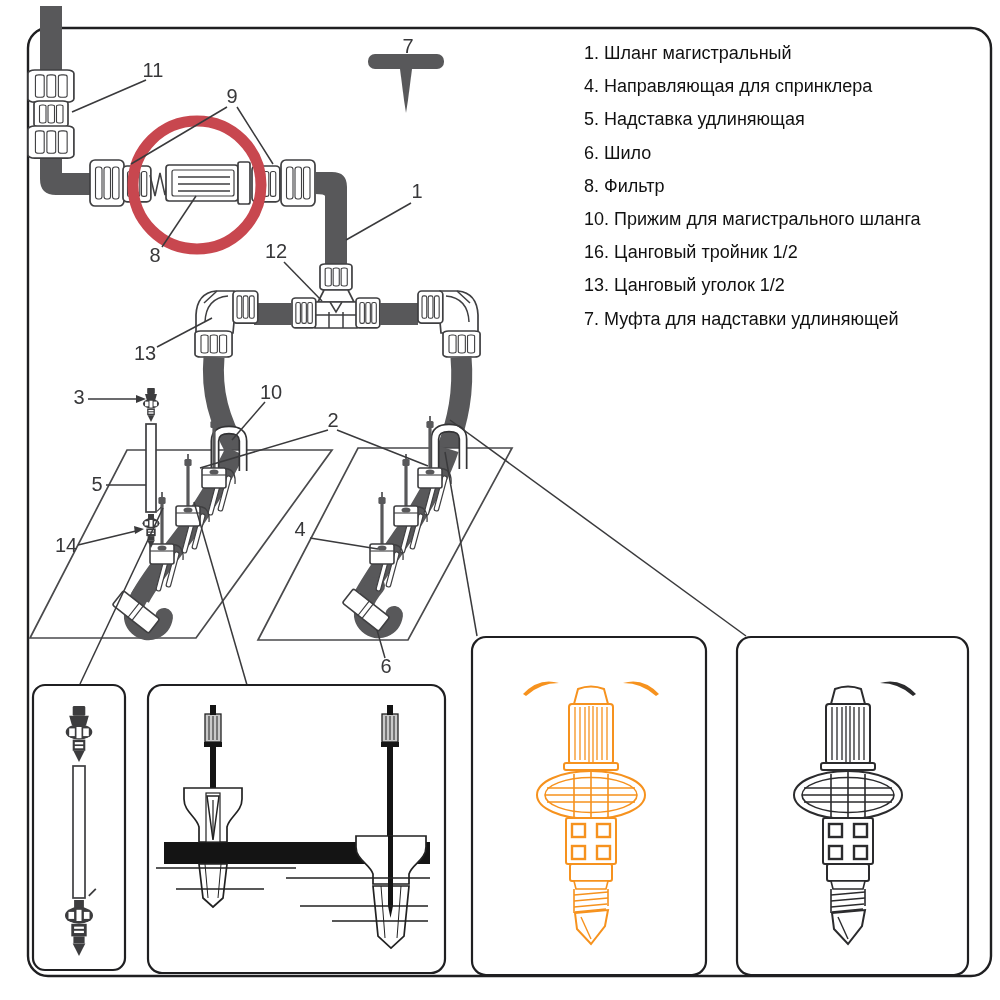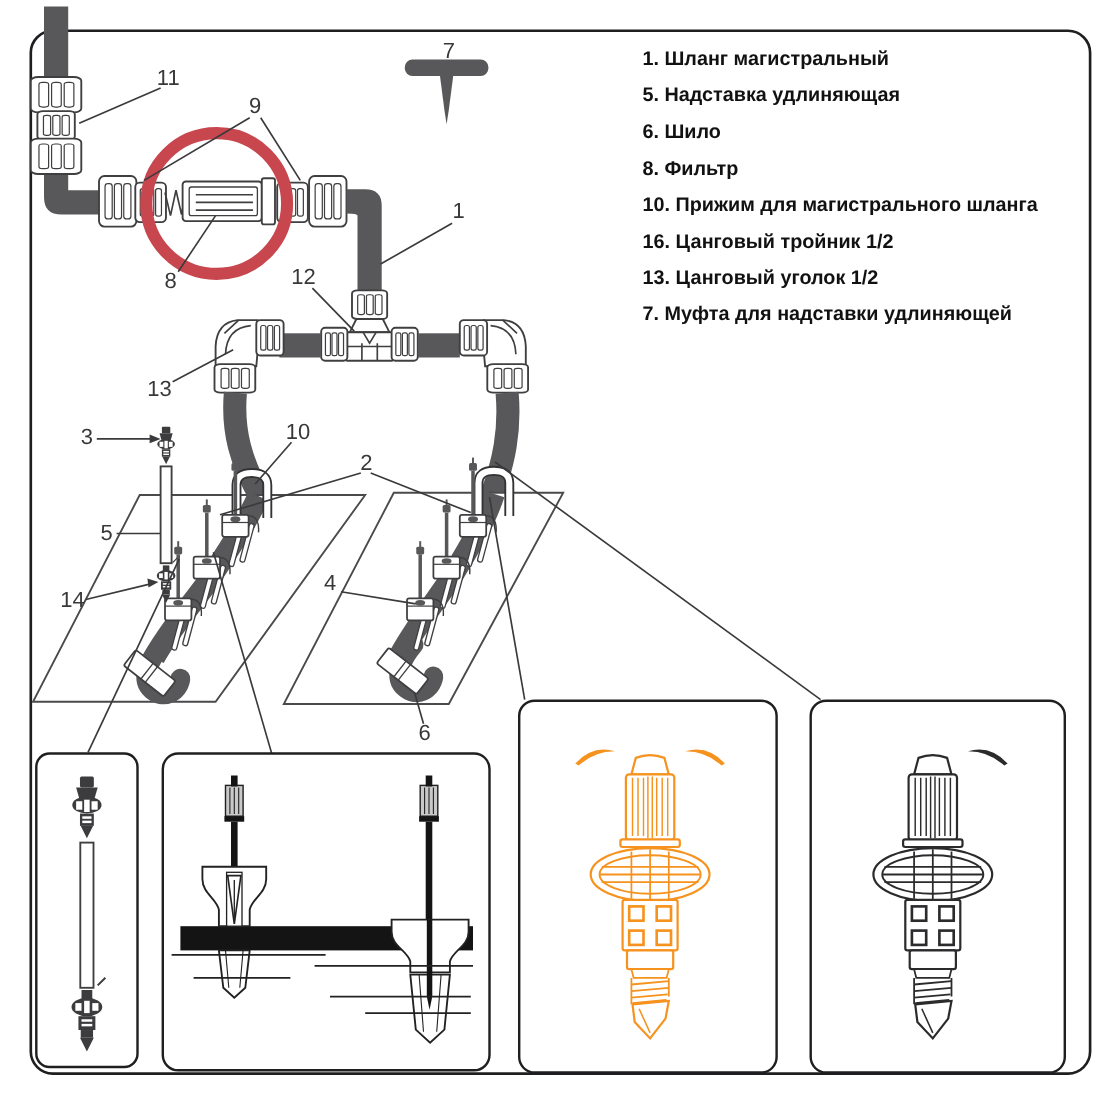--- a/index.html
+++ b/index.html
@@ -13,21 +13,21 @@
   .hosepath{fill:none;stroke:var(--hose_gray,#58585a);}
   .leader{fill:none;stroke:#3a3a3c;stroke-width:1.5;}
   .arrow{fill:#3a3a3c;}
   .bed{fill:#fff;stroke:var(--bed_line,#4a4a4c);stroke-width:1.7;}
   .inset{fill:#fff;stroke:var(--ink,#1f1f21);stroke-width:2.2;}
   .frame{fill:#fff;stroke:var(--ink,#1f1f21);stroke-width:2.4;}
   .redring{fill:none;stroke:var(--highlight_red,#c8474f);stroke-width:11;}
   .callout{font-family:"Liberation Sans",sans-serif;font-size:20px;fill:#38383a;text-anchor:middle;}
   .blk{fill:#141414;}
   .gline{stroke:#222;stroke-width:1.6;}
-  .parts{position:absolute;left:584px;top:37px;width:400px;font-weight:bold;}
+  .parts{position:absolute;left:584px;top:37px;width:400px;}
   .parts ul{list-style:none;margin:0;padding:0;}
   .parts li{height:33.2px;display:flex;align-items:center;
             font-size:18px;color:#111;white-space:nowrap;}
 </style>
 </head>
 <body>
 
 <div id="page">
 
 <svg id="scene" width="1000" height="1000" viewBox="0 0 1000 1000">
@@ -293,20 +293,21 @@
     <g style="color:var(--sprinkler_dark,#2b2b2d)" transform="translate(257,0)">
       <use href="#spr-detail"></use>
       <path fill="currentColor" d="M659,694 Q643,677 623,683 Q642,683 656,696 Z"></path>
     </g>
   </g>
 </svg>
 
   <div class="parts">
     <ul>
       <li>1. Шланг магистральный</li>
+      <li>4. Направляющая для спринклера</li>
       <li>5. Надставка удлиняющая</li>
       <li>6. Шило</li>
       <li>8. Фильтр</li>
       <li>10. Прижим для магистрального шланга</li>
       <li>16. Цанговый тройник 1/2</li>
       <li>13. Цанговый уголок 1/2</li>
       <li>7. Муфта для надставки удлиняющей</li>
     </ul>
   </div>
 </div>

